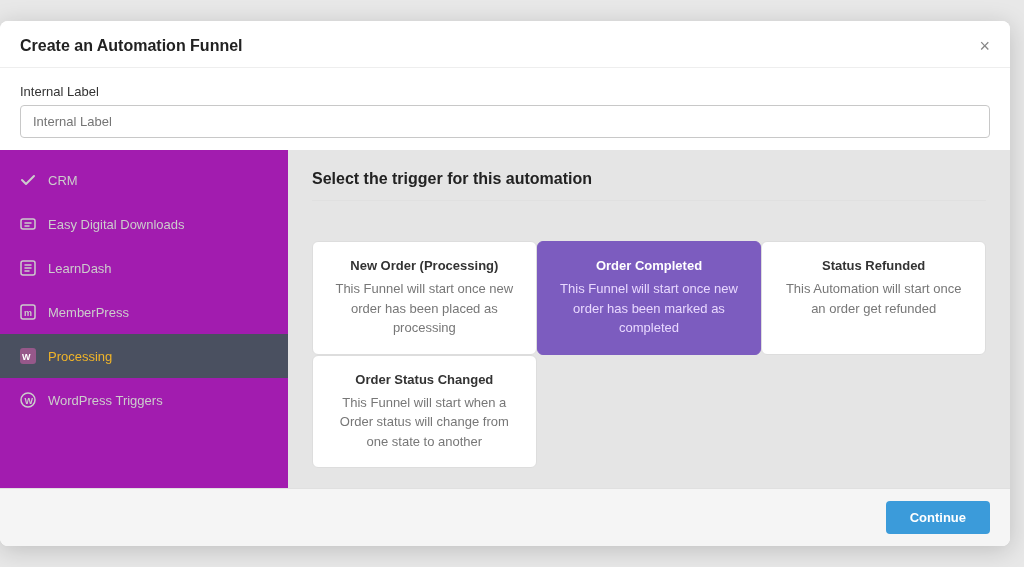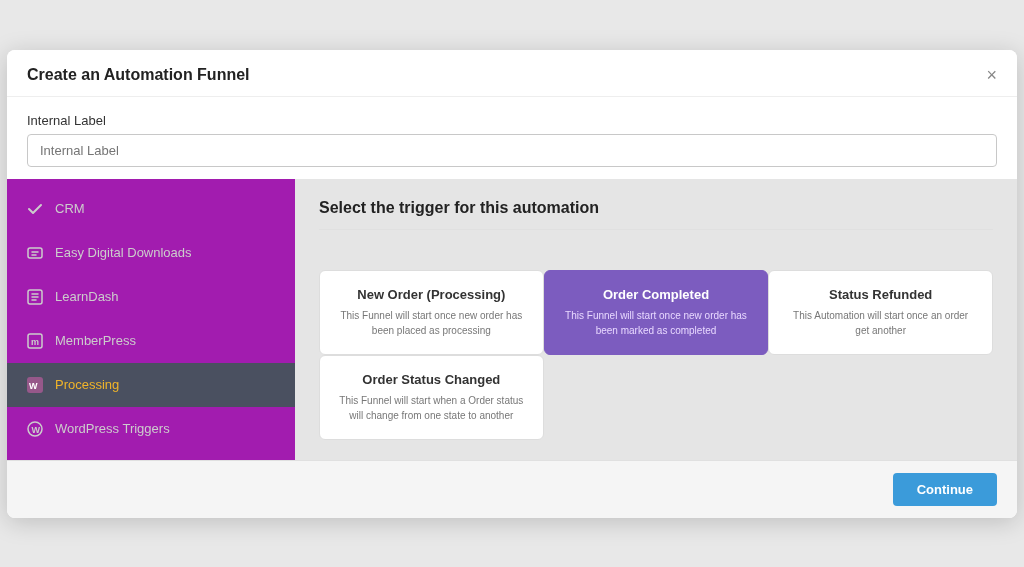--- a/index.html
+++ b/index.html
@@ -10,21 +10,21 @@
       height: 567px;
       display: flex;
       align-items: center;
       justify-content: center;
     }
     .modal-overlay {
       width: 1024px;
       height: 567px;
       display: flex;
       align-items: center;
-      justify-content: center;
+      justify-content: flex-start;
     }
     .modal {
       background: #fff;
       border-radius: 8px;
       width: 1010px;
       max-height: 550px;
       box-shadow: 0 4px 24px rgba(0,0,0,0.18);
       display: flex;
       flex-direction: column;
       overflow: hidden;
@@ -148,21 +148,21 @@
     .trigger-card-title {
       font-size: 13px;
       font-weight: 600;
       color: #333;
       margin-bottom: 6px;
     }
     .trigger-card.selected .trigger-card-title {
       color: #fff;
     }
     .trigger-card-desc {
-      font-size: 10px;
+      font-size: 13px;
       color: #777;
       line-height: 1.5;
     }
     .trigger-card.selected .trigger-card-desc {
       color: #e8d8ff;
     }
     .modal-footer {
       padding: 12px 20px;
       background: #f5f5f5;
       border-top: 1px solid #e0e0e0;
@@ -276,21 +276,21 @@
               <div class="trigger-card-desc">This Funnel will start once new order has been placed as processing</div>
             </div>
 
             <div class="trigger-card selected">
               <div class="trigger-card-title">Order Completed</div>
               <div class="trigger-card-desc">This Funnel will start once new order has been marked as completed</div>
             </div>
 
             <div class="trigger-card">
               <div class="trigger-card-title">Status Refunded</div>
-              <div class="trigger-card-desc">This Automation will start once an order get another</div>
+              <div class="trigger-card-desc">This Automation will start once an order get refunded</div>
             </div>
 
             <div class="trigger-card">
               <div class="trigger-card-title">Order Status Changed</div>
               <div class="trigger-card-desc">This Funnel will start when a Order status will change from one state to another</div>
             </div>
 
           </div>
         </div>
       </div>

